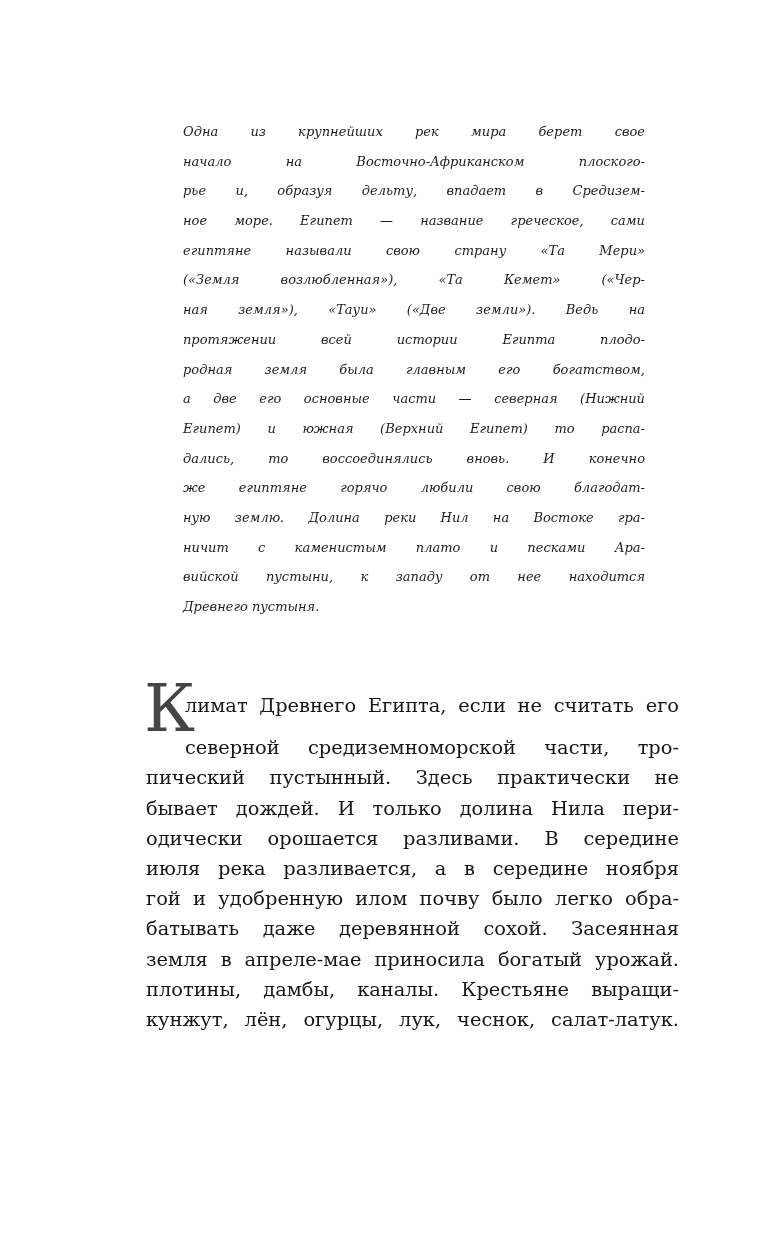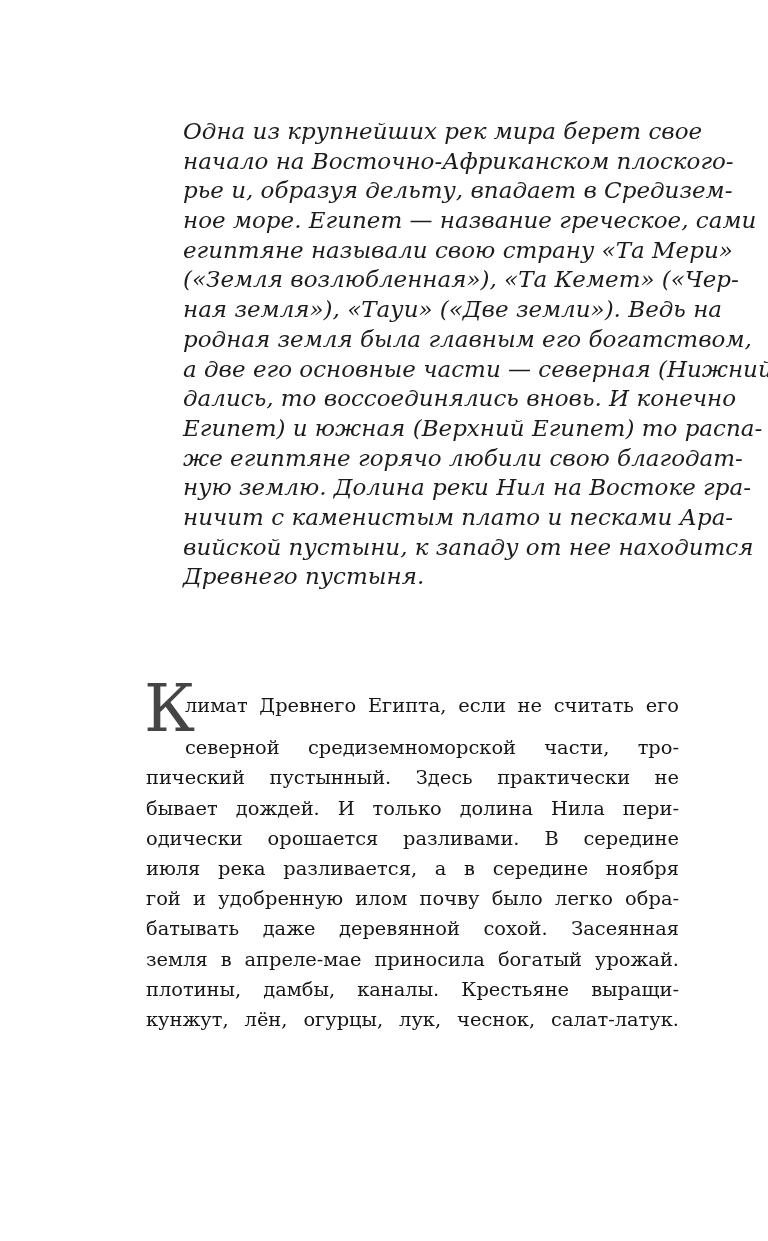--- a/index.html
+++ b/index.html
@@ -20,21 +20,21 @@
       width: 768px;
       height: 1241px;
     }
     .epigraph {
       position: absolute;
       left: 183px;
       top: 117px;
       width: 462px;
       font-family: "DejaVu Serif", serif;
       font-style: italic;
-      font-size: 23px;
+      font-size: 13px;
       line-height: 29.7px;
       color: #1c1c1c;
     }
     .epigraph .line {
       display: block;
       white-space: nowrap;
       text-align: justify;
       text-align-last: justify;
       height: 29.7px;
     }
@@ -81,24 +81,25 @@
 <div class="page">
 
   <div class="epigraph">
     <span class="line">Одна из крупнейших рек мира берет свое</span>
     <span class="line">начало на Восточно-Африканском плоского-</span>
     <span class="line">рье и, образуя дельту, впадает в Средизем-</span>
     <span class="line">ное море. Египет — название греческое, сами</span>
     <span class="line">египтяне называли свою страну «Та Мери»</span>
     <span class="line">(«Земля возлюбленная»), «Та Кемет» («Чер-</span>
     <span class="line">ная земля»), «Тауи» («Две земли»). Ведь на</span>
+    <span class="line">протяжении всей истории Египта плодо-</span>
     <span class="line">родная земля была главным его богатством,</span>
     <span class="line">а две его основные части — северная (Нижний</span>
+    <span class="line">Египет) и южная (Верхний Египет) то распа-</span>
     <span class="line">дались, то воссоединялись вновь. И конечно</span>
-    <span class="line">Египет) и южная (Верхний Египет) то распа-</span>
     <span class="line">же египтяне горячо любили свою благодат-</span>
     <span class="line">ную землю. Долина реки Нил на Востоке гра-</span>
     <span class="line">ничит с каменистым плато и песками Ара-</span>
     <span class="line">вийской пустыни, к западу от нее находится</span>
     <span class="line last">Древнего пустыня.</span>
   </div>
 
   <div class="body-text">
     <span class="drop-cap">К</span>
     <span class="line indent-drop">лимат Древнего Египта, если не считать его</span>

